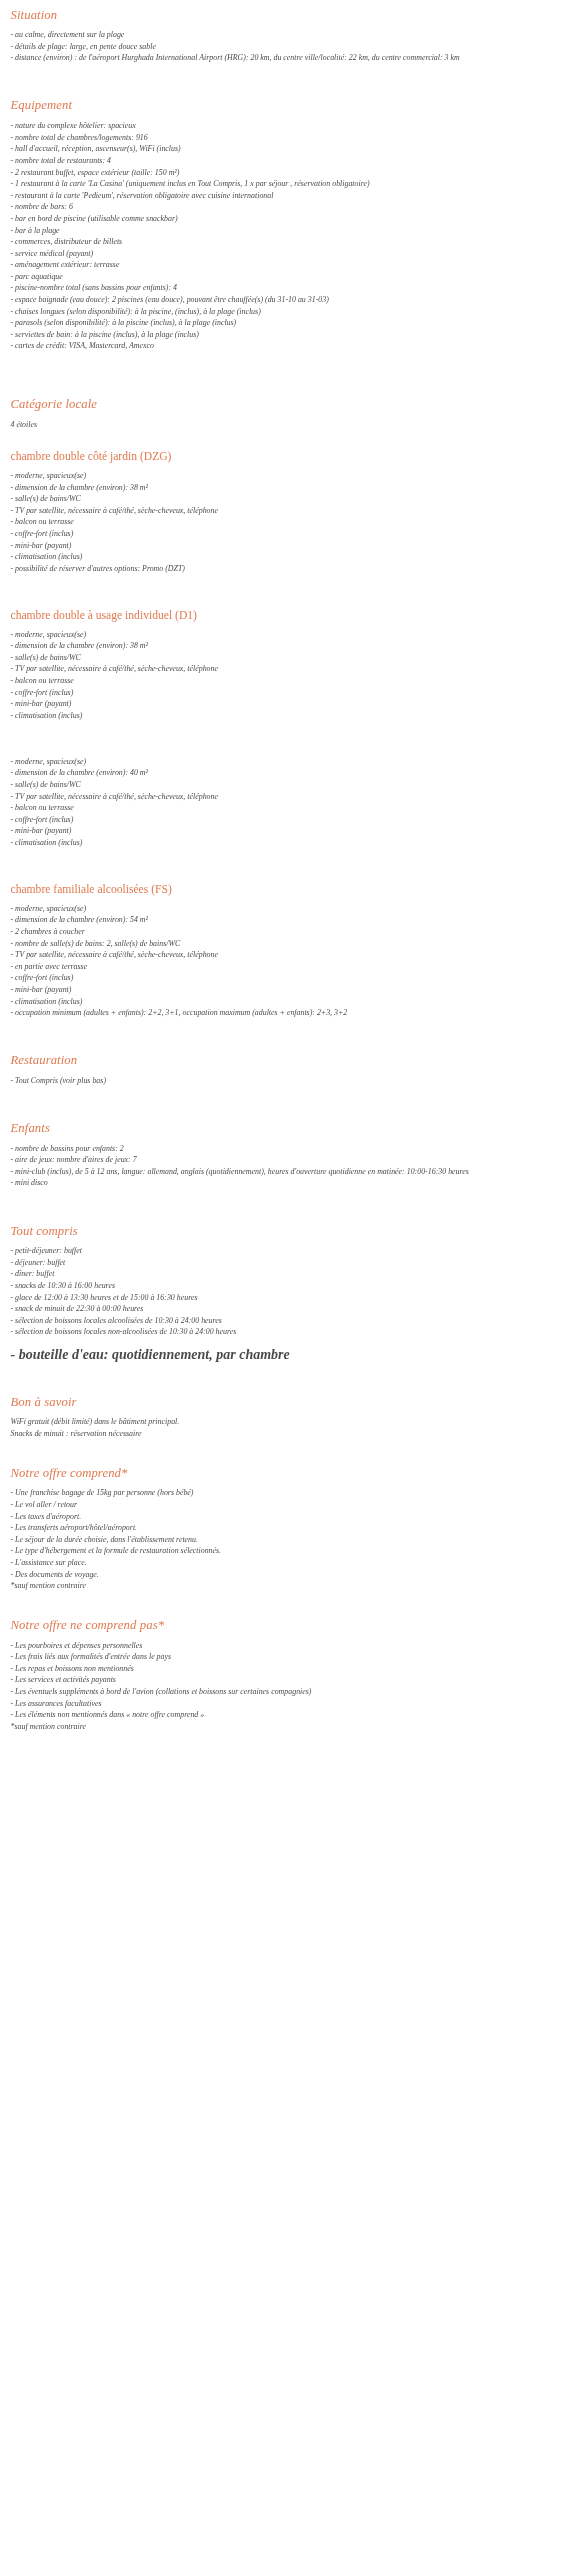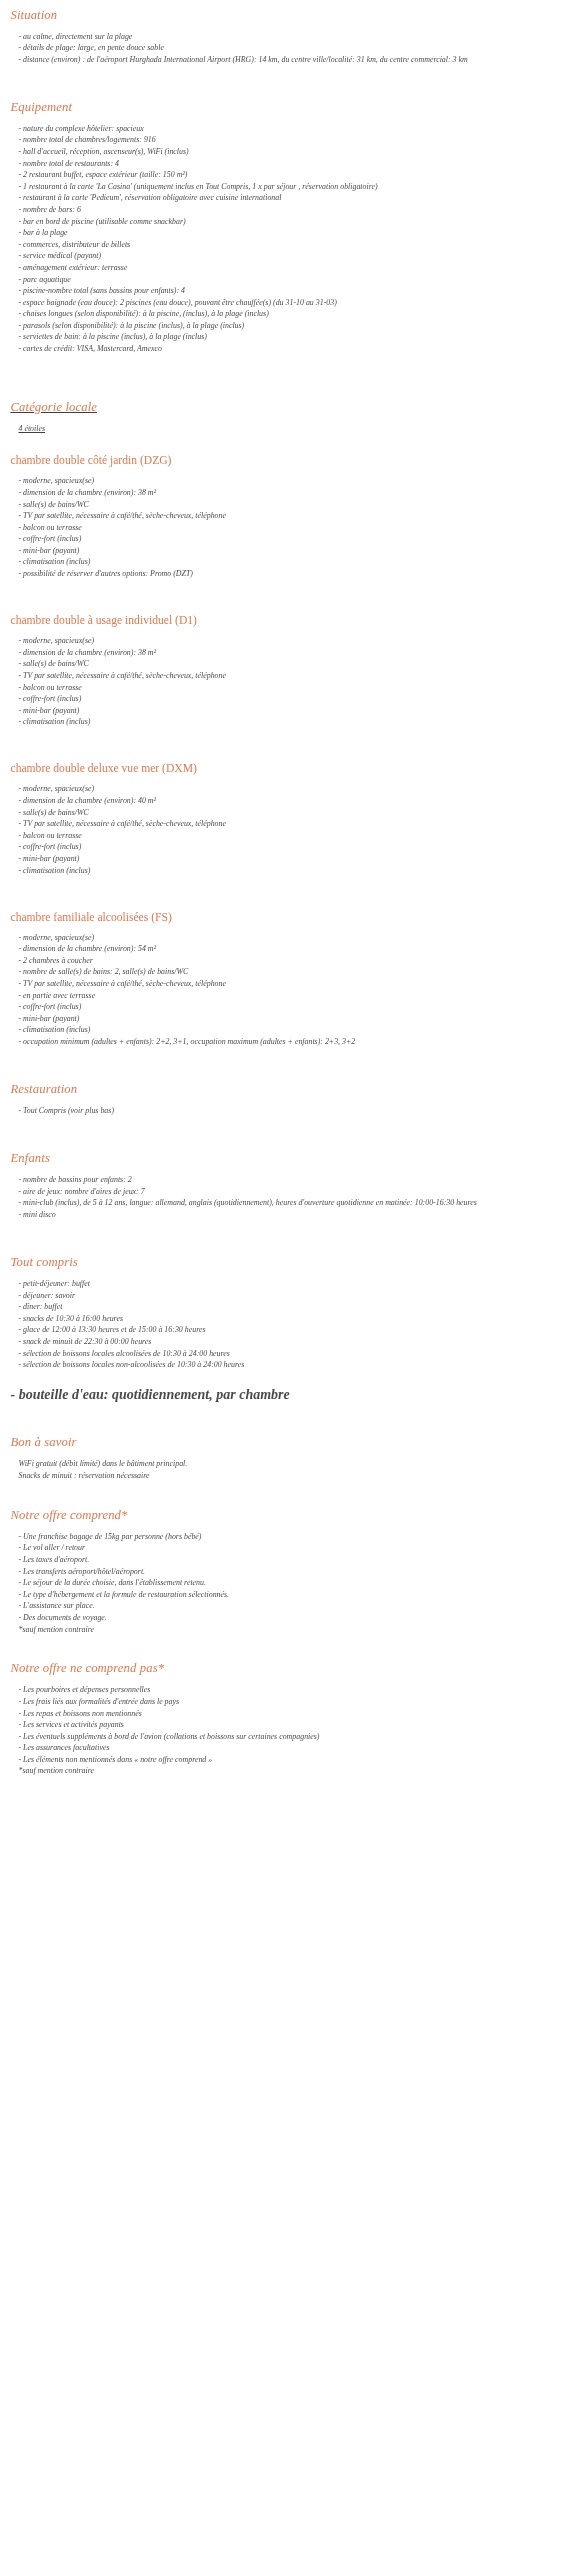--- a/index.html
+++ b/index.html
@@ -31,25 +31,24 @@
     font-weight: normal;
     color: #e0794f;
     font-size: 11.6px;
     margin: 0 0 6.7px 0;
   }
   .section {
     margin-bottom: 19.5px;
   }
   .section.tight {
     margin-bottom: 13.5px;
-    text-decoration: underline;
   }
   ul.lines {
     list-style: none;
-    margin: 8px;
+    margin: 0;
     padding: 0;
   }
   ul.lines li {
     font-family: "Liberation Serif", serif;
     font-style: italic;
     font-size: 7.9px;
     line-height: 11.6px;
     color: #4a4a4a;
     margin: 0;
     padding: 0;
@@ -71,21 +70,21 @@
 </head>
 <body>
 
 <div class="page">
 
   <div class="section">
     <h2 class="section-title">Situation</h2>
     <ul class="lines">
       <li>- au calme, directement sur la plage</li>
       <li>- détails de plage: large, en pente douce sable</li>
-      <li>- distance (environ) : de l'aéroport Hurghada International Airport (HRG): 14 km, du centre ville/localité: 31 km, du centre commercial: 3 km</li>
+      <li>- distance (environ) : de l'aéroport Hurghada International Airport (HRG): 20 km, du centre ville/localité: 22 km, du centre commercial: 3 km</li>
     </ul>
   </div>
 
   <div class="spacer-md"></div>
 
   <div class="section">
     <h2 class="section-title">Equipement</h2>
     <ul class="lines">
       <li>- nature du complexe hôtelier: spacieux</li>
       <li>- nombre total de chambres/logements: 916</li>
@@ -148,21 +147,20 @@
       <li>- balcon ou terrasse</li>
       <li>- coffre-fort (inclus)</li>
       <li>- mini-bar (payant)</li>
       <li>- climatisation (inclus)</li>
     </ul>
   </div>
 
   <div class="spacer-md"></div>
 
   <div class="section">
-    <h3 class="room-title">chambre double deluxe vue mer (DXM)</h3>
     <ul class="lines">
       <li>- moderne, spacieux(se)</li>
       <li>- dimension de la chambre (environ): 40 m²</li>
       <li>- salle(s) de bains/WC</li>
       <li>- TV par satellite, nécessaire à café/thé, sèche-cheveux, téléphone</li>
       <li>- balcon ou terrasse</li>
       <li>- coffre-fort (inclus)</li>
       <li>- mini-bar (payant)</li>
       <li>- climatisation (inclus)</li>
     </ul>
@@ -206,21 +204,21 @@
       <li>- mini disco</li>
     </ul>
   </div>
 
   <div class="spacer-md"></div>
 
   <div class="section">
     <h2 class="section-title">Tout compris</h2>
     <ul class="lines">
       <li>- petit-déjeuner: buffet</li>
-      <li>- déjeuner: savoir</li>
+      <li>- déjeuner: buffet</li>
       <li>- dîner: buffet</li>
       <li>- snacks de 10:30 à 16:00 heures</li>
       <li>- glace de 12:00 à 13:30 heures et de 15:00 à 16:30 heures</li>
       <li>- snack de minuit de 22:30 à 00:00 heures</li>
       <li>- sélection de boissons locales alcoolisées de 10:30 à 24:00 heures</li>
       <li>- sélection de boissons locales non-alcoolisées de 10:30 à 24:00 heures</li>
     </ul>
     <div class="block-gap"></div>
     <p class="para">- bouteille d'eau: quotidiennement, par chambre</p>
   </div>

